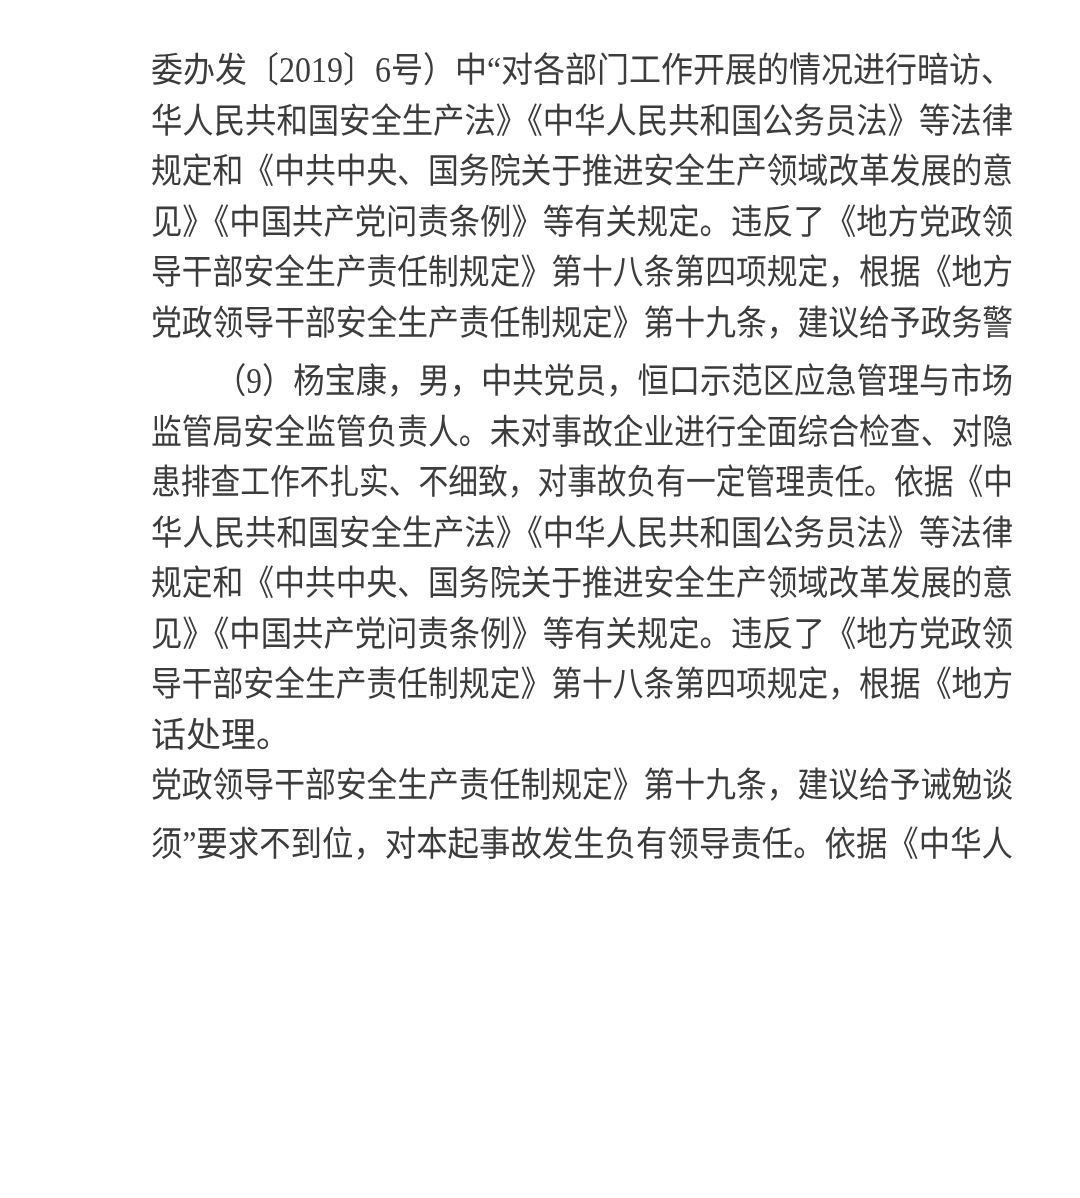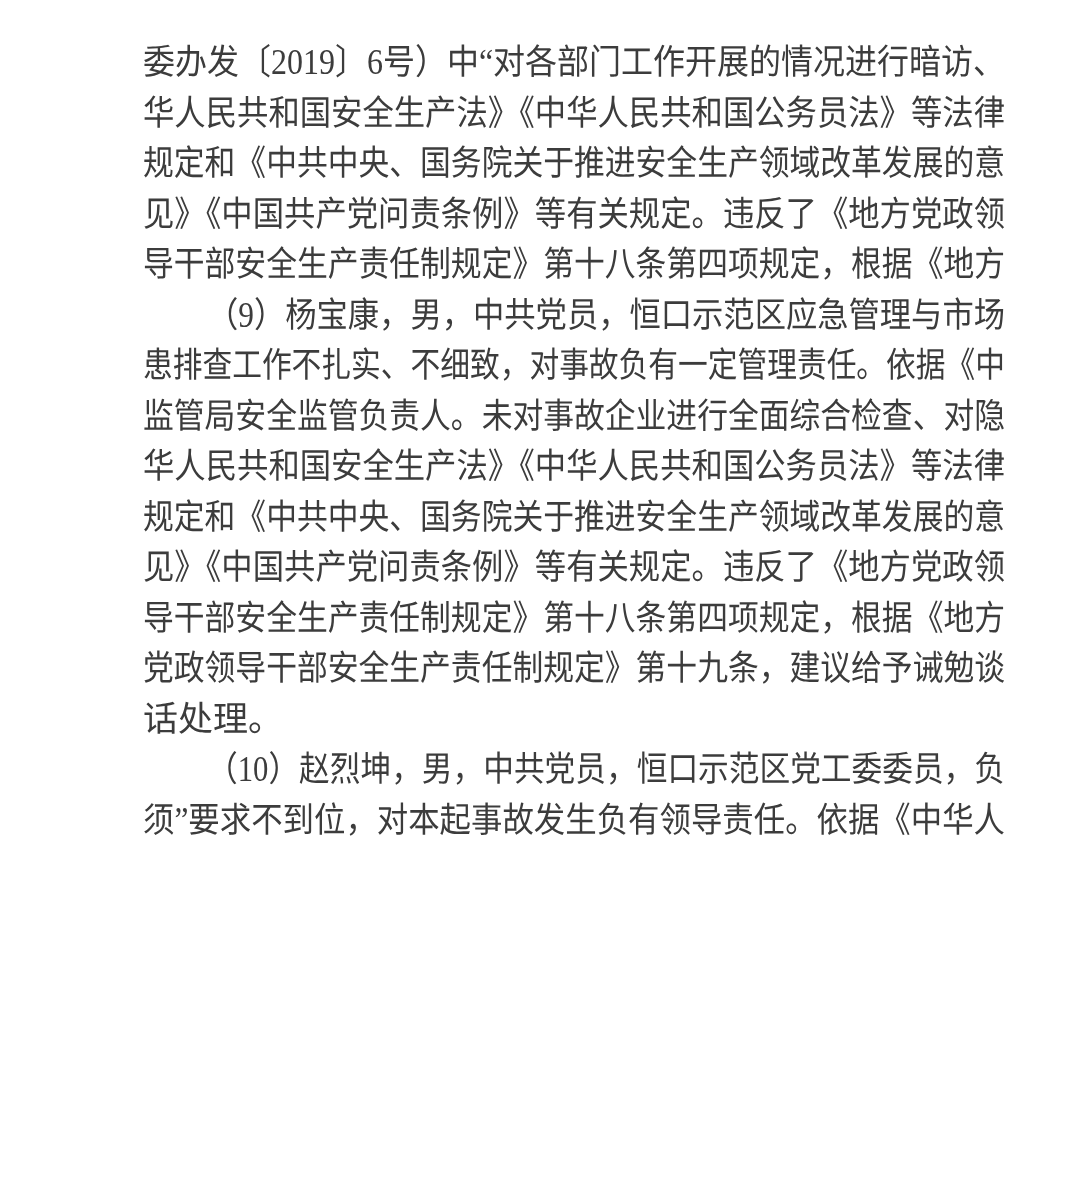--- a/index.html
+++ b/index.html
@@ -22,21 +22,21 @@
   .text-block {
     position: absolute;
     left: 143px;
     top: 38px;
     width: 862px;
     font-size: 35px;
     color: #3c3c3c;
     -webkit-font-smoothing: antialiased;
   }
   .para {
-    margin: 0;
+    margin: 8px;
     padding: 0;
   }
   .line {
     height: 50.5px;
     line-height: 50.5px;
     white-space: nowrap;
     overflow: visible;
   }
   .line.indent {
     padding-left: 64px;
@@ -52,30 +52,30 @@
 <body>
 
 <div class="page" style="background: rgb(255, 255, 255);">
   <div class="text-block" style="color: rgb(60, 60, 60);">
       <div class="para">
         <div class="line"><span class="line-text" style="transform: scaleX(0.914058);">委办发〔2019〕6号）中“对各部门工作开展的情况进行暗访、</span></div>
         <div class="line"><span class="line-text" style="transform: scaleX(0.89557);">华人民共和国安全生产法》《中华人民共和国公务员法》等法律</span></div>
         <div class="line"><span class="line-text" style="transform: scaleX(0.879578);">规定和《中共中央、国务院关于推进安全生产领域改革发展的意</span></div>
         <div class="line"><span class="line-text" style="transform: scaleX(0.89557);">见》《中国共产党问责条例》等有关规定。违反了《地方党政领</span></div>
         <div class="line"><span class="line-text" style="transform: scaleX(0.879578);">导干部安全生产责任制规定》第十八条第四项规定，根据《地方</span></div>
+        <div class="line"><span class="line-text" style="transform: scaleX(0.879578);">党政领导干部安全生产责任制规定》第十九条，建议给予政务警</span></div>
       </div>
       <div class="para">
         <div class="line indent"><span class="line-text" style="transform: scaleX(0.894102);">（9）杨宝康，男，中共党员，恒口示范区应急管理与市场</span></div>
+        <div class="line"><span class="line-text" style="transform: scaleX(0.879578);">监管局安全监管负责人。未对事故企业进行全面综合检查、对隐</span></div>
         <div class="line"><span class="line-text" style="transform: scaleX(0.849248);">患排查工作不扎实、不细致，对事故负有一定管理责任。依据《中</span></div>
-        <div class="line"><span class="line-text" style="transform: scaleX(0.879578);">监管局安全监管负责人。未对事故企业进行全面综合检查、对隐</span></div>
         <div class="line"><span class="line-text" style="transform: scaleX(0.89557);">华人民共和国安全生产法》《中华人民共和国公务员法》等法律</span></div>
         <div class="line"><span class="line-text" style="transform: scaleX(0.879578);">规定和《中共中央、国务院关于推进安全生产领域改革发展的意</span></div>
         <div class="line"><span class="line-text" style="transform: scaleX(0.89557);">见》《中国共产党问责条例》等有关规定。违反了《地方党政领</span></div>
         <div class="line"><span class="line-text" style="transform: scaleX(0.879578);">导干部安全生产责任制规定》第十八条第四项规定，根据《地方</span></div>
+        <div class="line"><span class="line-text">话处理。</span></div>
         <div class="line"><span class="line-text" style="transform: scaleX(0.879578);">党政领导干部安全生产责任制规定》第十九条，建议给予诫勉谈</span></div>
-        <div class="line"><span class="line-text">话处理。</span></div>
       </div>
       <div class="para">
-        <div class="line indent"><span class="line-text" style="transform: scaleX(0.876908);">（10）赵烈坤，男，中共党员，恒口示范区党工委委员，负</span></div>
         <div class="line"><span class="line-text" style="transform: scaleX(0.897405);">须”要求不到位，对本起事故发生负有领导责任。依据《中华人</span></div>
       </div>
     </div>
 </div>
 
 </body></html>

